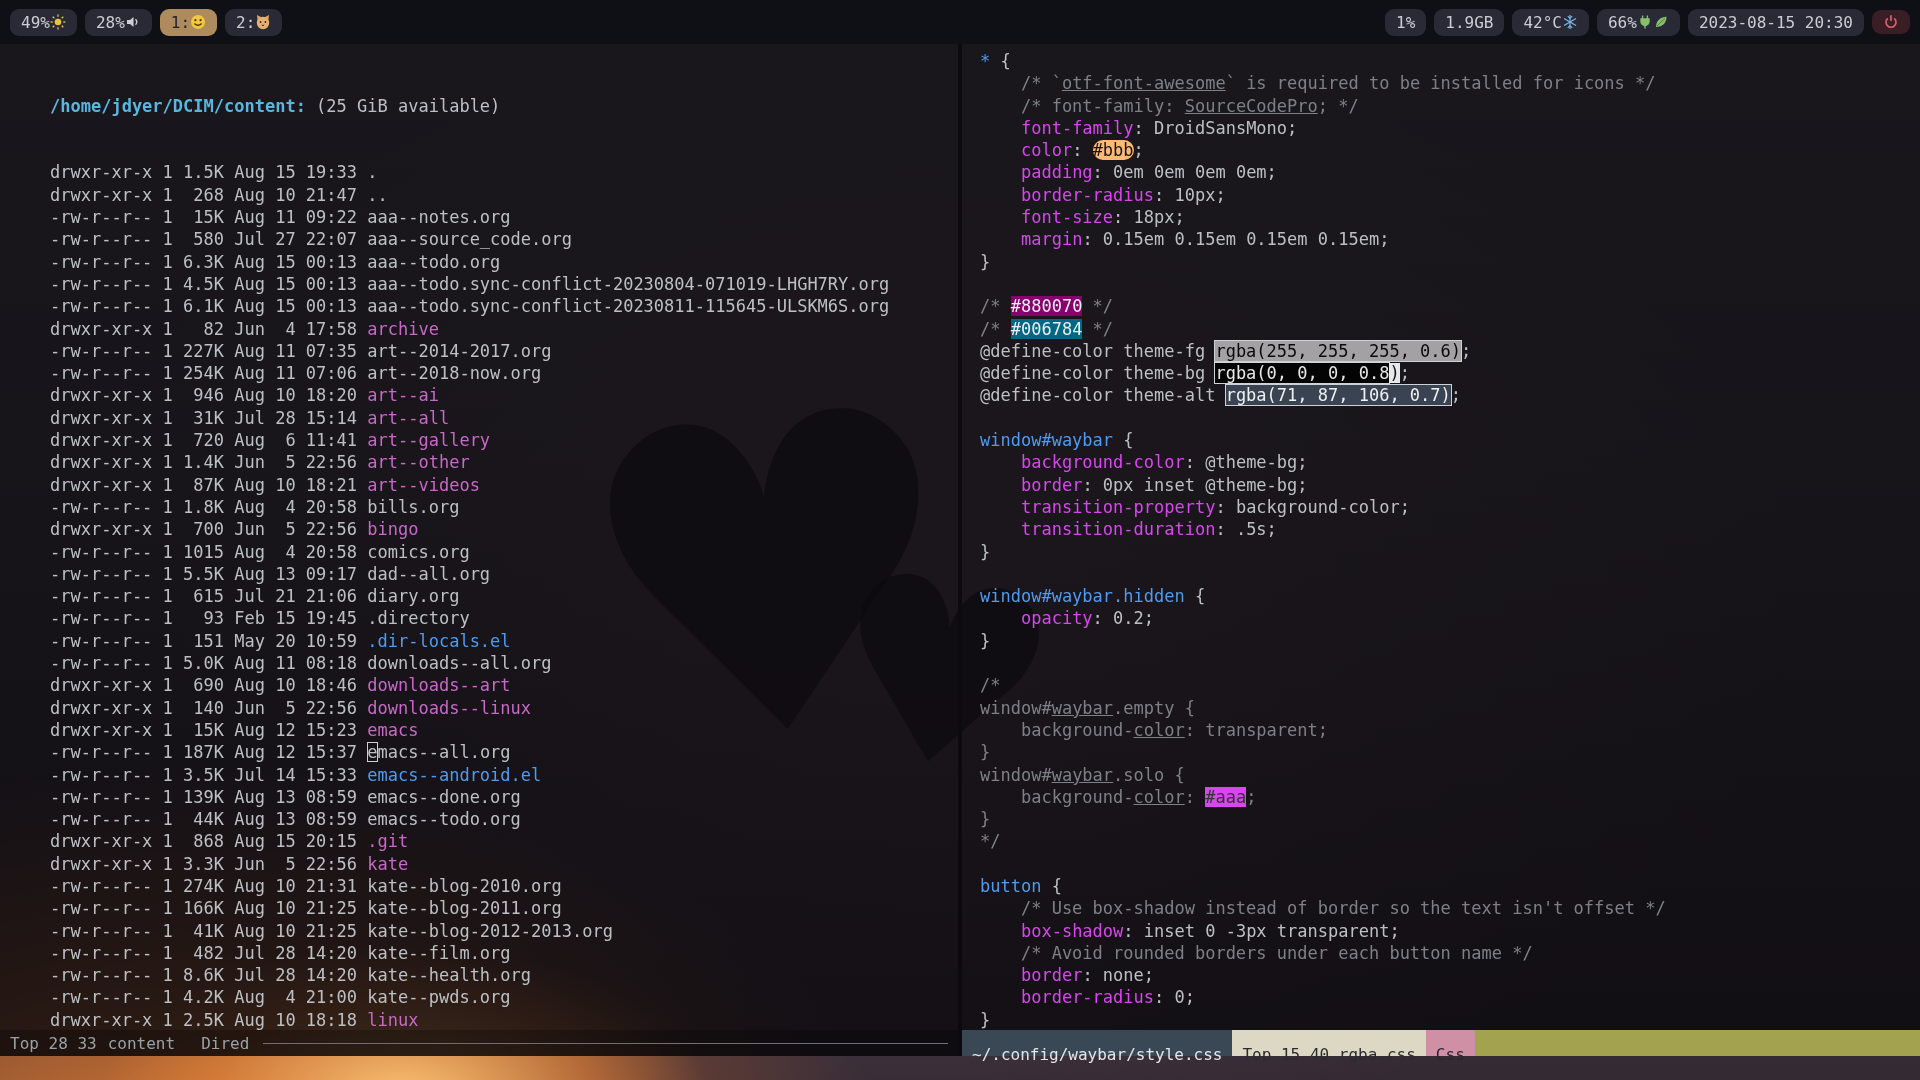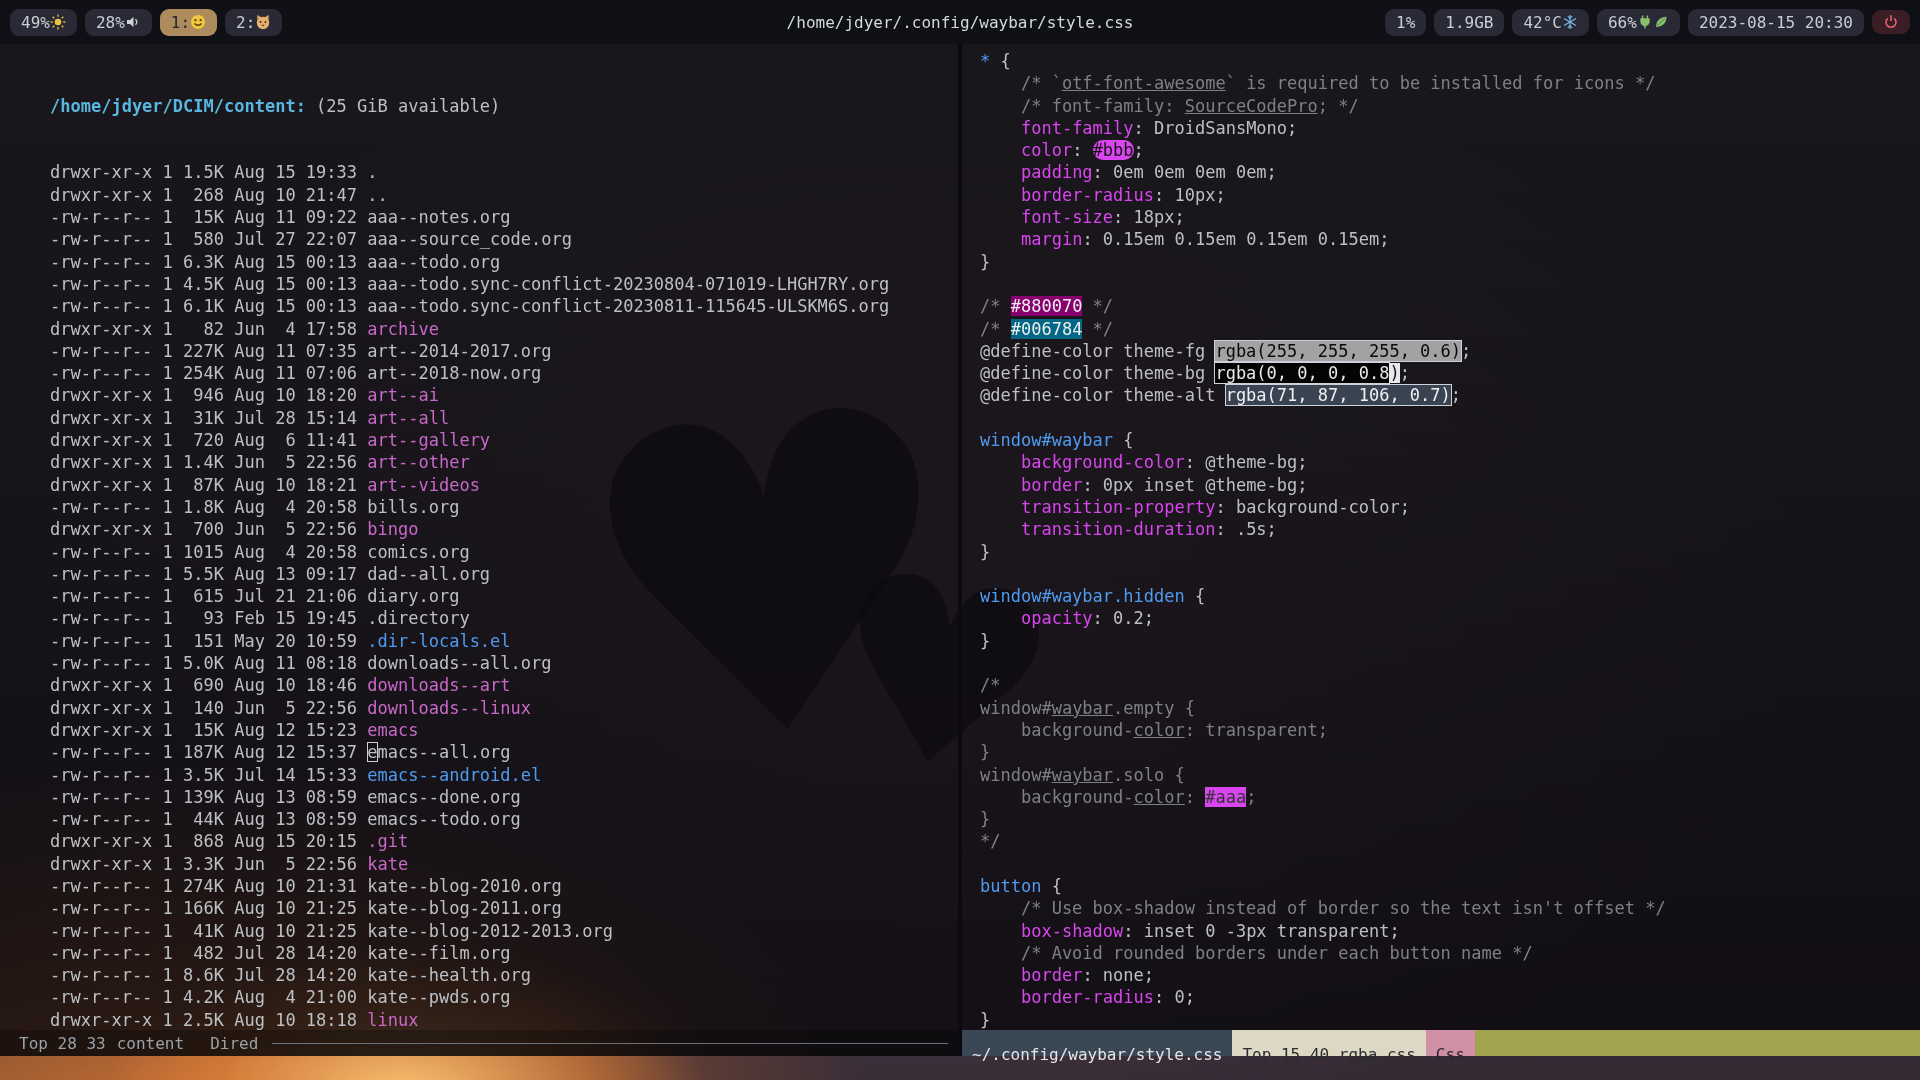--- a/index.html
+++ b/index.html
@@ -45,52 +45,51 @@
   .dir{color:#c868c8;}
   .file{color:#bcc0c5;}
   .el{color:#4f9bef;}
   .hcur{box-shadow:inset 0 0 0 1px #ccd0d4;}
 
   
   .sel{color:#4f9bef;}
   .prop{color:#d946ef;}
   .com{color:#7d8187;}
   .comu{color:#7d8187;text-decoration:underline;}
-  .s1{background:#d946ef;color:#151515;border-radius:10px;}
+  .s1{background:#fdba74;color:#151515;border-radius:10px;}
   .s2{background:#880070;color:#eeeeee;text-align:right;}
   .s3{background:#006784;color:#eeeeee;}
   .s4{background:#d946ef;color:#333333;}
   .b1{background:rgba(255,255,255,0.6);color:#0a0a0a;box-shadow:0 0 0 1px #cdd2d8;}
   .b2{background:rgba(0,0,0,0.8);color:#e8e8e8;box-shadow:0 0 0 1px #cdd2d8;}
   .b3{background:rgba(71,87,106,0.7);color:#eef0f2;box-shadow:0 0 0 1px #cdd2d8;}
   .cur{background:#e6e8ea;color:#111111;}
 
   
   .ml-left{height:26px;display:flex;align-items:center;font-size:16px;color:#99a1a9;
-    padding-left:19px;background:rgba(0,0,0,0.25);}
+    padding-left:10px;background:rgba(0,0,0,0.25);}
   .ml-left .mlbuf{margin-left:11px;}
   .ml-left .mlmode{margin-left:26px;}
   .ml-line{flex:1;height:1px;background:#6a7076;margin:0 10px 0 14px;}
   .ml-right{height:26px;display:flex;align-items:stretch;font-size:16px;}
   .seg{padding:12px 10px;line-height:26px;white-space:pre;}
   .seg.path{background:#3a4754;color:#e2e6e9;}
   .seg.pos{background:#ddd8c4;color:#2a2c30;}
   .seg.mode{background:#cf8fa4;color:#2e2430;}
   .seg.fill{flex:1;background:#a2a24f;padding:0;}
 </style>
 </head>
 <body>
 
 <div class="wallpaper">
   <div class="heart h1">♥</div>
   <div class="heart h2">♥</div>
 </div>
 
 <header class="topbar">
-  <div class="bar-title">/home/jdyer/.config/waybar/style.css</div>
   <div class="left-group">
     <div class="module">
       <span>49%</span>
       <span>
           <svg width="16" height="16" viewBox="0 0 16 16">
             <circle cx="8" cy="8" r="3.3" fill="#e8c442"></circle>
             <g stroke="#e8c442" stroke-width="1.3">
               <line x1="8" y1="0.6" x2="8" y2="2.8"></line>
               <line x1="8" y1="13.2" x2="8" y2="15.4"></line>
               <line x1="0.6" y1="8" x2="2.8" y2="8"></line>

